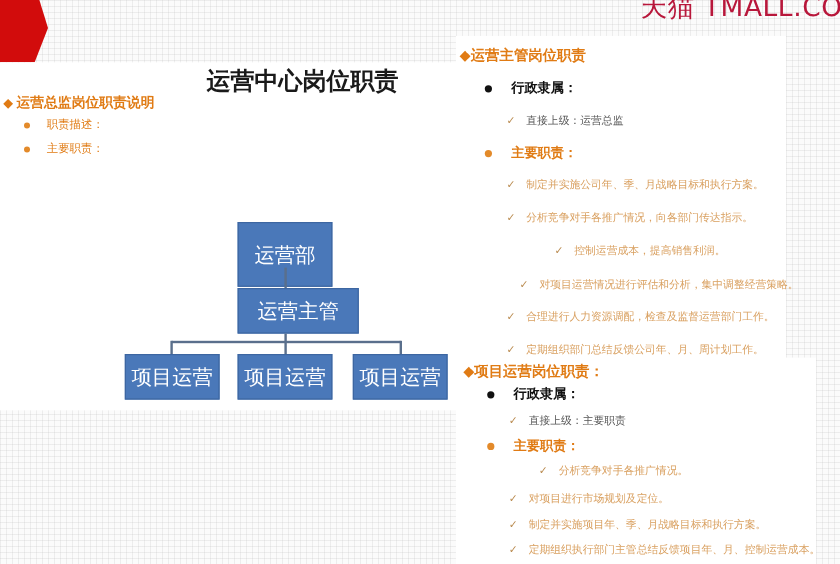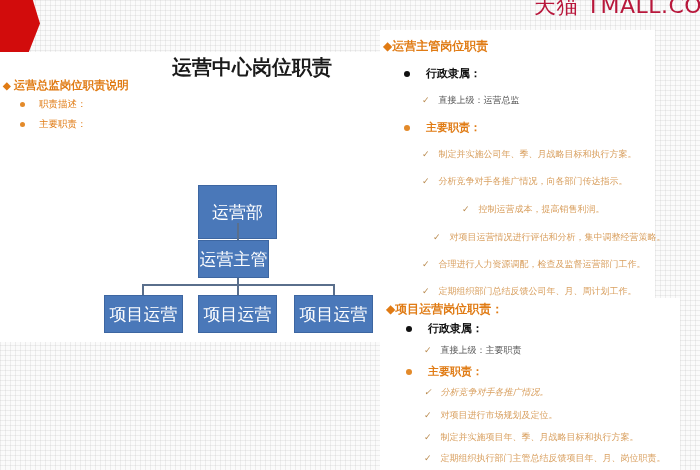--- a/index.html
+++ b/index.html
@@ -94,21 +94,21 @@
 </div>
 <div class="bul" style="left:20px; top:98px;font-family:Liberation Serif, serif;">
   <span class="dot"></span><span>职责描述：</span>
 </div>
 <div class="bul" style="left:20px; top:118px;">
   <span class="dot"></span><span>主要职责：</span>
 </div>
 
 <div class="org-box" style="left:198px; top:185px; width:79px; height:54px;">运营部</div>
 <div class="line" style="left:237px; top:223px; width:2px; height:17px;"></div>
-<div class="org-box" style="left:198px; top:240px; width:71px; height:38px;">运营主管</div>
+<div class="org-box" style="left:198px; top:240px; width:101px; height:38px;">运营主管</div>
 <div class="line" style="left:237px; top:278px; width:2px; height:17px;"></div>
 <div class="line" style="left:143px; top:284px; width:191px; height:2px;"></div>
 <div class="line" style="left:142px; top:284px; width:2px; height:11px;"></div>
 <div class="line" style="left:333px; top:284px; width:2px; height:11px;"></div>
 <div class="org-box" style="left:104px; top:295px; width:79px; height:38px;">项目运营</div>
 <div class="org-box" style="left:198px; top:295px; width:79px; height:38px;">项目运营</div>
 <div class="org-box" style="left:294px; top:295px; width:79px; height:38px;">项目运营</div>
 
 <div class="right-panel" style="left:380px; top:30px; width:275px; height:270px;"></div>
 <div class="rp-head" style="left:383px; top:38px;">
@@ -136,16 +136,16 @@
 </div>
 <div class="rp-sub" style="left:406px; top:321px; color:#111;">
   <span class="dot" style="background:#111;"></span><span>行政隶属：</span>
 </div>
 <div class="chk" style="left:424px; top:344px;">
   <span class="tick">✓</span><span>直接上级：主要职责</span>
 </div>
 <div class="rp-sub" style="left:406px; top:364px; color:#e07b14;">
   <span class="dot" style="background:#e38a2a;"></span><span>主要职责：</span>
 </div>
-<div class="chk orange" style="left:424px; top:386px;font-style:italic;"><span class="tick">✓</span><span>分析竞争对手各推广情况。</span></div>
+<div class="chk orange" style="left:449px; top:386px;"><span class="tick">✓</span><span>分析竞争对手各推广情况。</span></div>
 <div class="chk orange" style="left:424px; top:409px;"><span class="tick">✓</span><span>对项目进行市场规划及定位。</span></div>
 <div class="chk orange" style="left:424px; top:431px;"><span class="tick">✓</span><span>制定并实施项目年、季、月战略目标和执行方案。</span></div>
-<div class="chk orange" style="left:424px; top:452px;"><span class="tick">✓</span><span>定期组织执行部门主管总结反馈项目年、月、岗位职责。</span></div>
+<div class="chk orange" style="left:424px; top:452px;"><span class="tick">✓</span><span>定期组织执行部门主管总结反馈项目年、月、控制运营成本。</span></div>
 
 </body></html>

